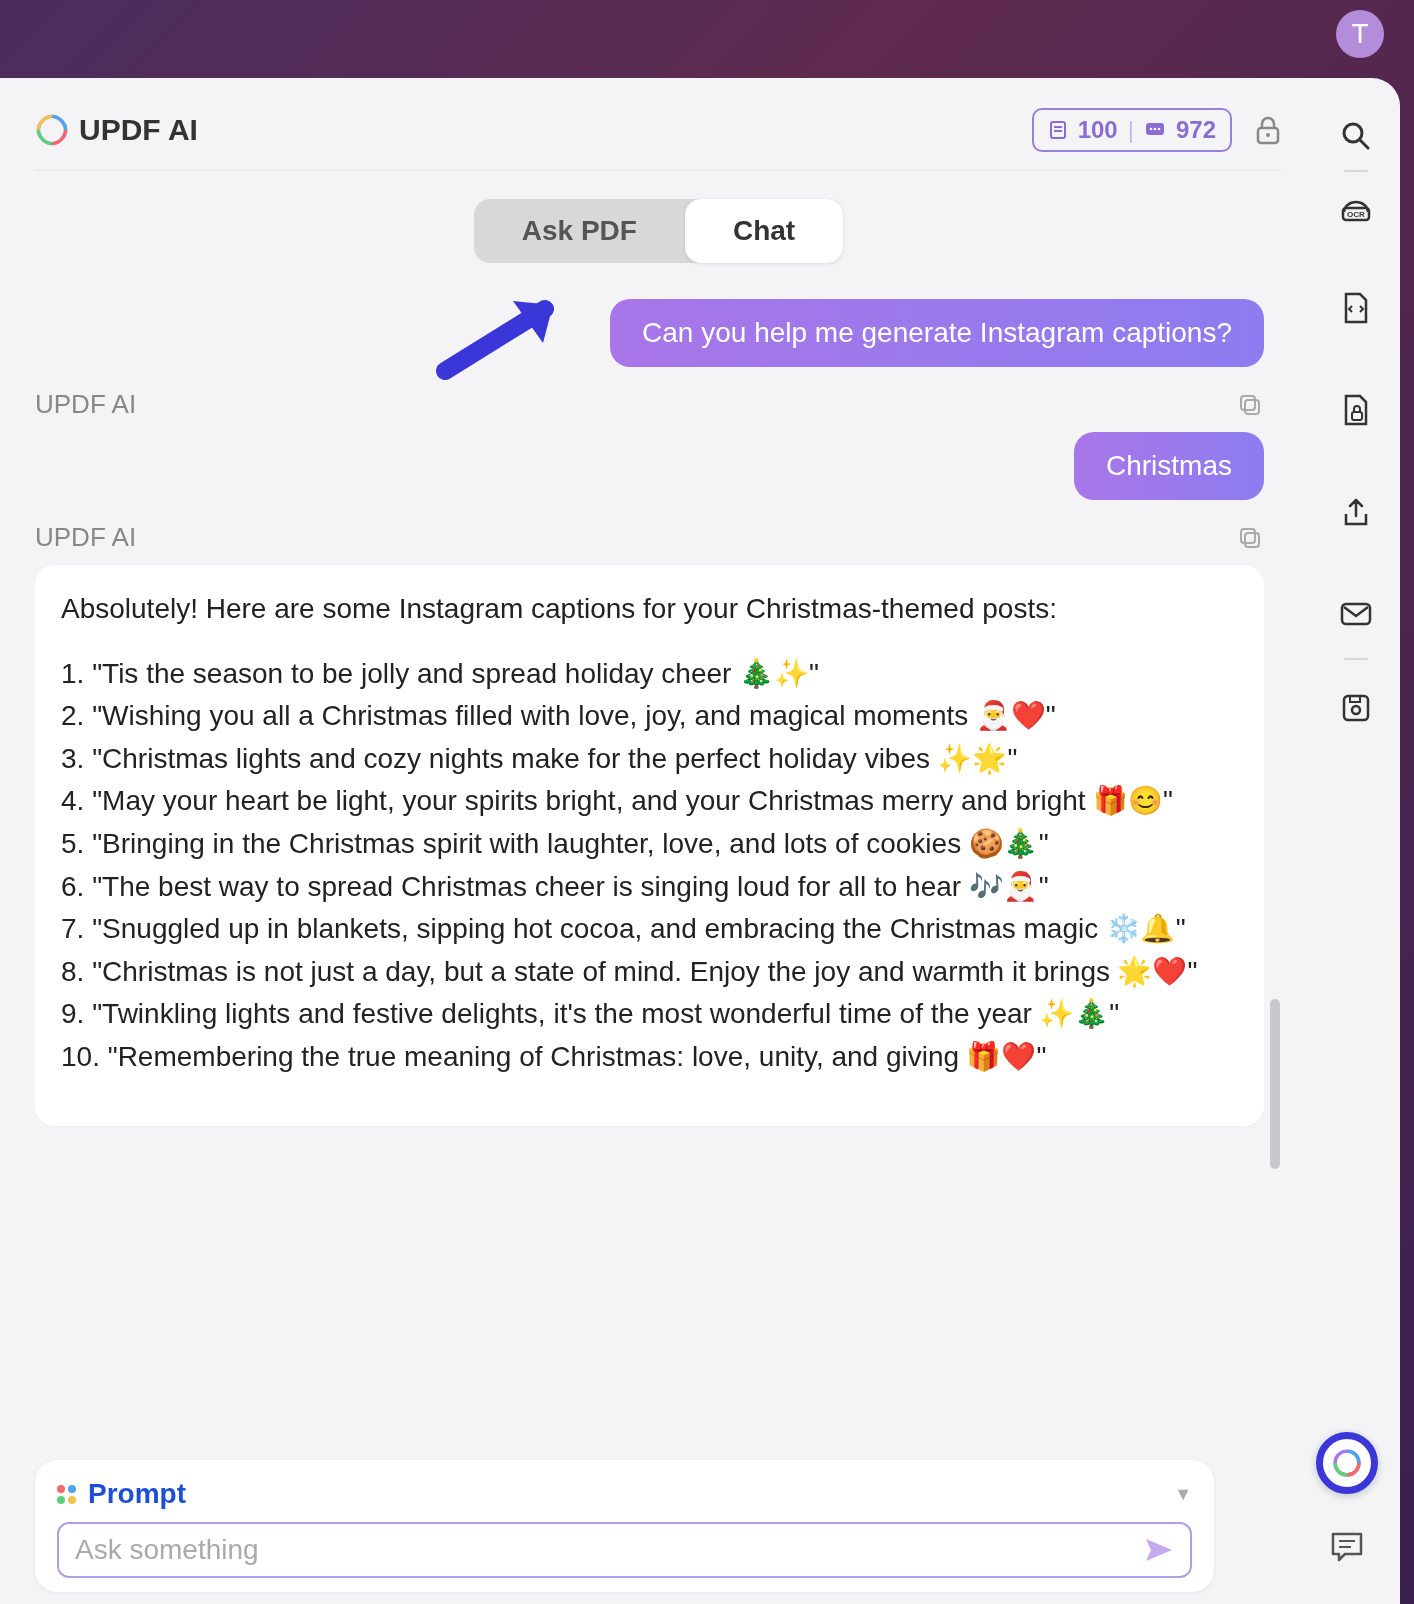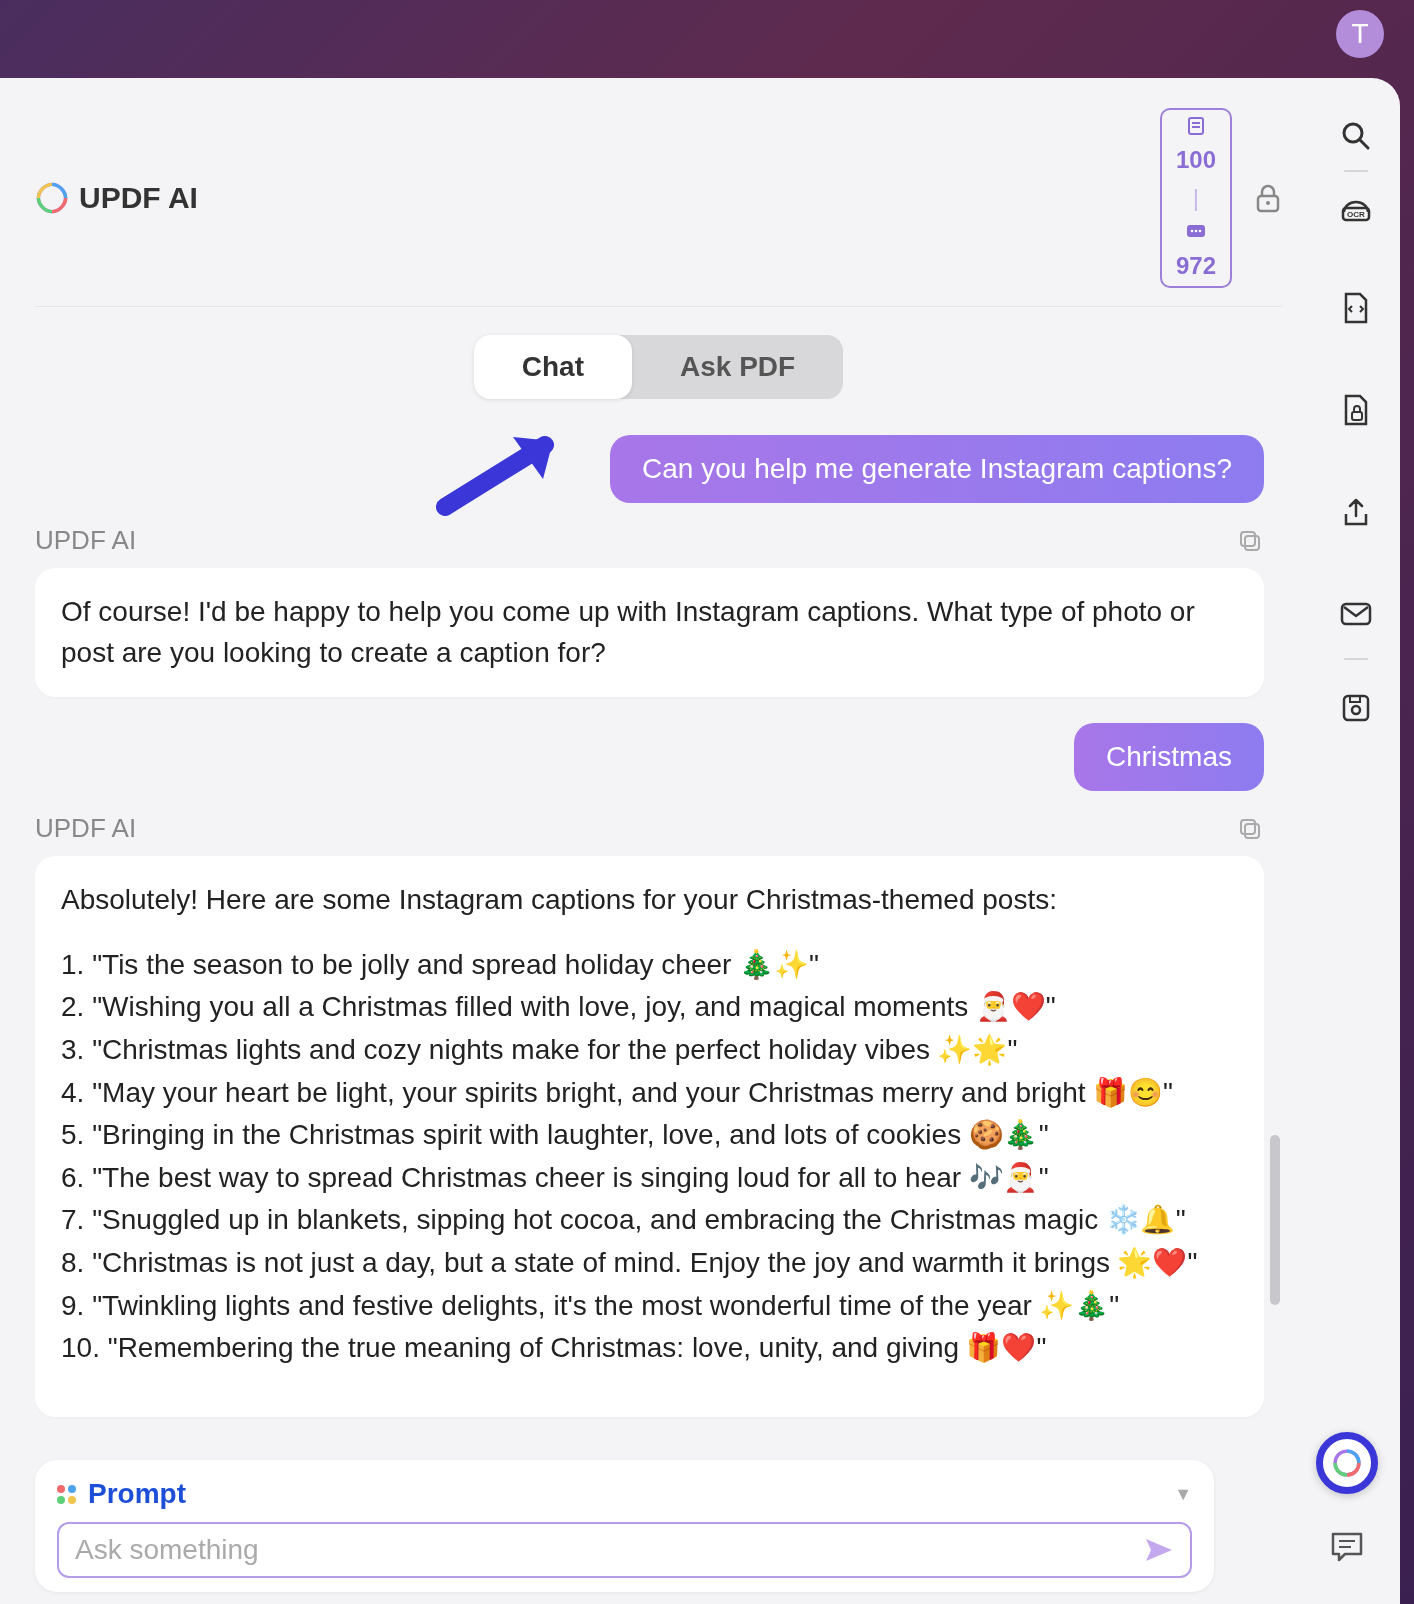--- a/index.html
+++ b/index.html
@@ -62,21 +62,20 @@
 .counts {
   display: flex;
   align-items: center;
   border: 2px solid #9b7fd8;
   border-radius: 10px;
   padding: 6px 14px;
   color: #8a6dd4;
   font-size: 24px;
   font-weight: 600;
   gap: 10px;
-  flex-direction: column;
 }
 .counts .sep { color: #c9b8e8; font-weight: 300; }
 .counts svg { display: inline-block; vertical-align: middle; }
 .lock-icon { margin-left: 22px; color: #888; }
 .tabs {
   display: flex;
   justify-content: center;
   margin: 28px 0 36px 0;
 }
 .tab-group {
@@ -270,22 +269,22 @@
       </div>
       <svg class="lock-icon" width="28" height="32" viewBox="0 0 28 32">
         <rect x="4" y="14" width="20" height="15" rx="3" fill="none" stroke="#888" stroke-width="2.5"></rect>
         <path d="M8 14 V10 a6 6 0 0 1 12 0 v4" fill="none" stroke="#888" stroke-width="2.5"></path>
         <circle cx="14" cy="21" r="2" fill="#888"></circle>
       </svg>
     </div>
 
     <div class="tabs">
       <div class="tab-group">
+        <div class="tab">Ask PDF</div>
         <div class="tab active">Chat</div>
-        <div class="tab">Ask PDF</div>
       </div>
     </div>
 
     <div class="chat">
       <div class="chat-inner">
         <div style="position:relative;">
           <svg class="arrow" viewBox="0 0 130 90">
             <path d="M10 80 L110 18" stroke="#3a36d8" stroke-width="18" stroke-linecap="round"></path>
             <path d="M78 10 L118 14 L108 52 Z" fill="#3a36d8"></path>
           </svg>
@@ -294,21 +293,20 @@
           </div>
         </div>
 
         <div class="ai-label">
           <span>UPDF AI</span>
           <svg class="copy-icon" width="28" height="28" viewBox="0 0 28 28">
                 <rect x="9" y="9" width="14" height="14" rx="3" fill="none" stroke="#aaa" stroke-width="2"></rect>
                 <rect x="5" y="5" width="14" height="14" rx="3" fill="none" stroke="#aaa" stroke-width="2"></rect>
               </svg>
         </div>
-        <div class="bubble-ai">Of course! I'd be happy to help you come up with Instagram captions. What type of photo or post are you looking to create a caption for?</div>
 
         <div class="msg-row user">
           <div class="bubble-user">Christmas</div>
         </div>
 
         <div class="ai-label">
           <span>UPDF AI</span>
           <svg class="copy-icon" width="28" height="28" viewBox="0 0 28 28">
                 <rect x="9" y="9" width="14" height="14" rx="3" fill="none" stroke="#aaa" stroke-width="2"></rect>
                 <rect x="5" y="5" width="14" height="14" rx="3" fill="none" stroke="#aaa" stroke-width="2"></rect>

